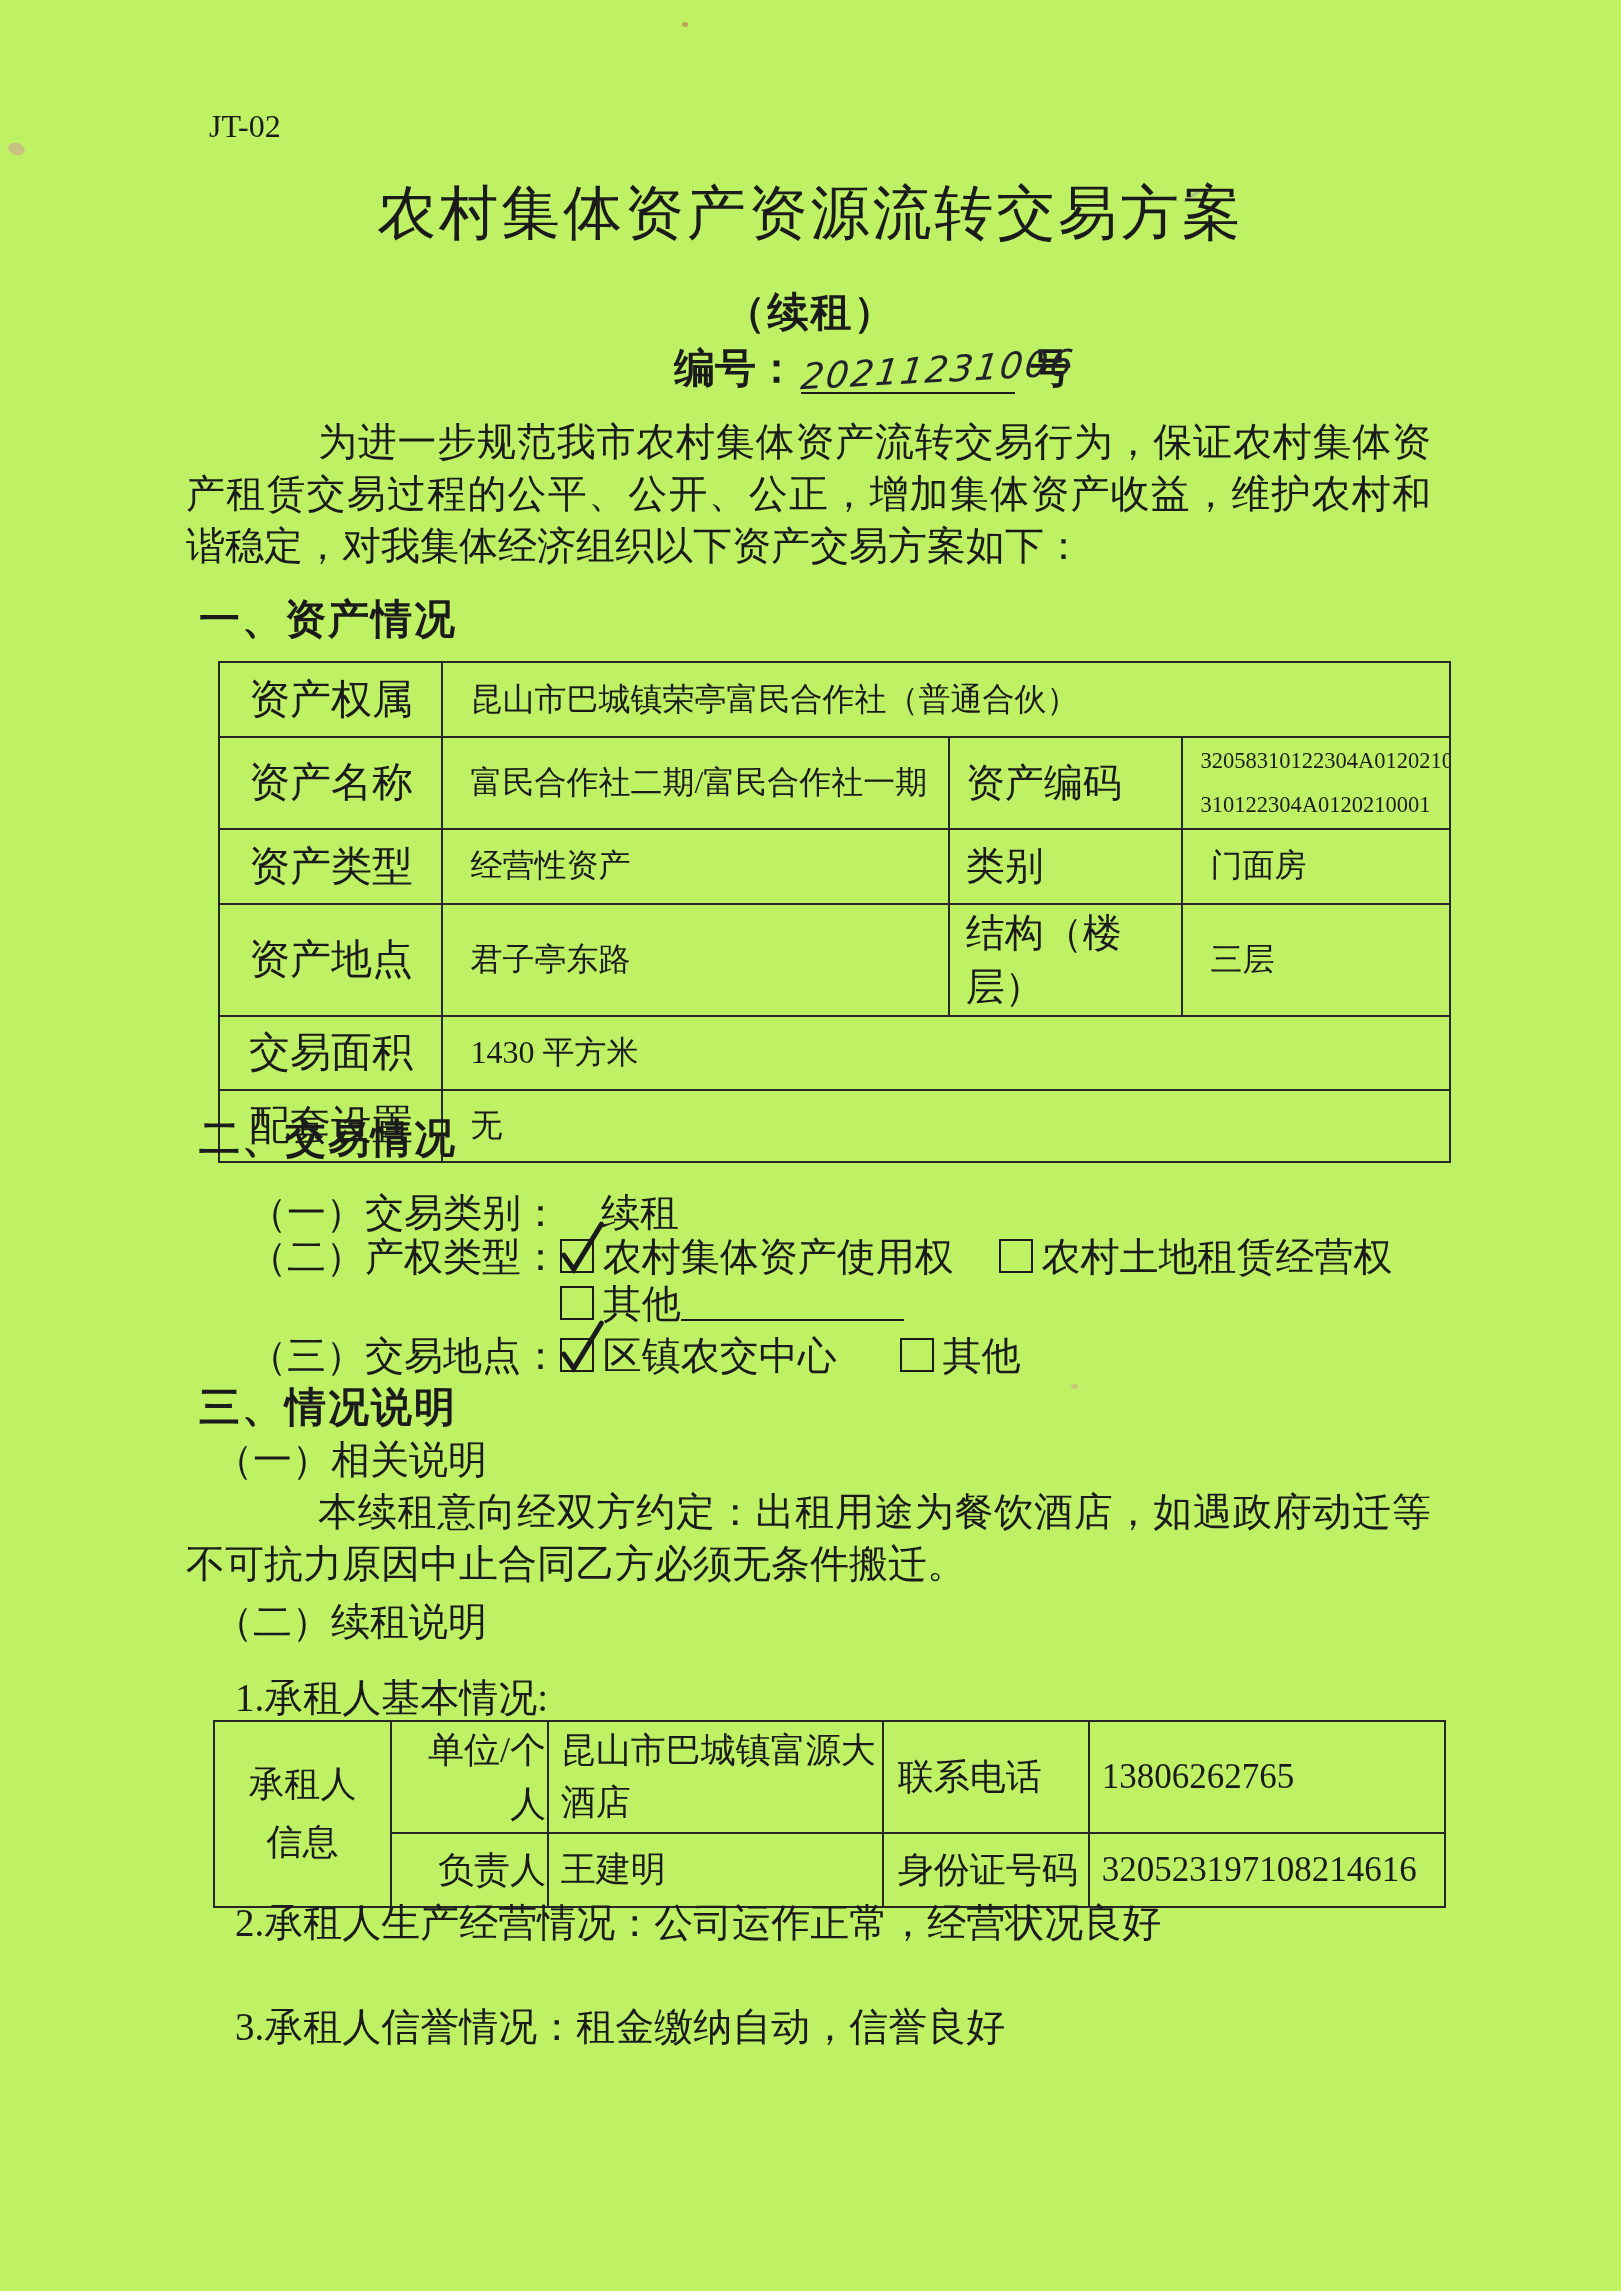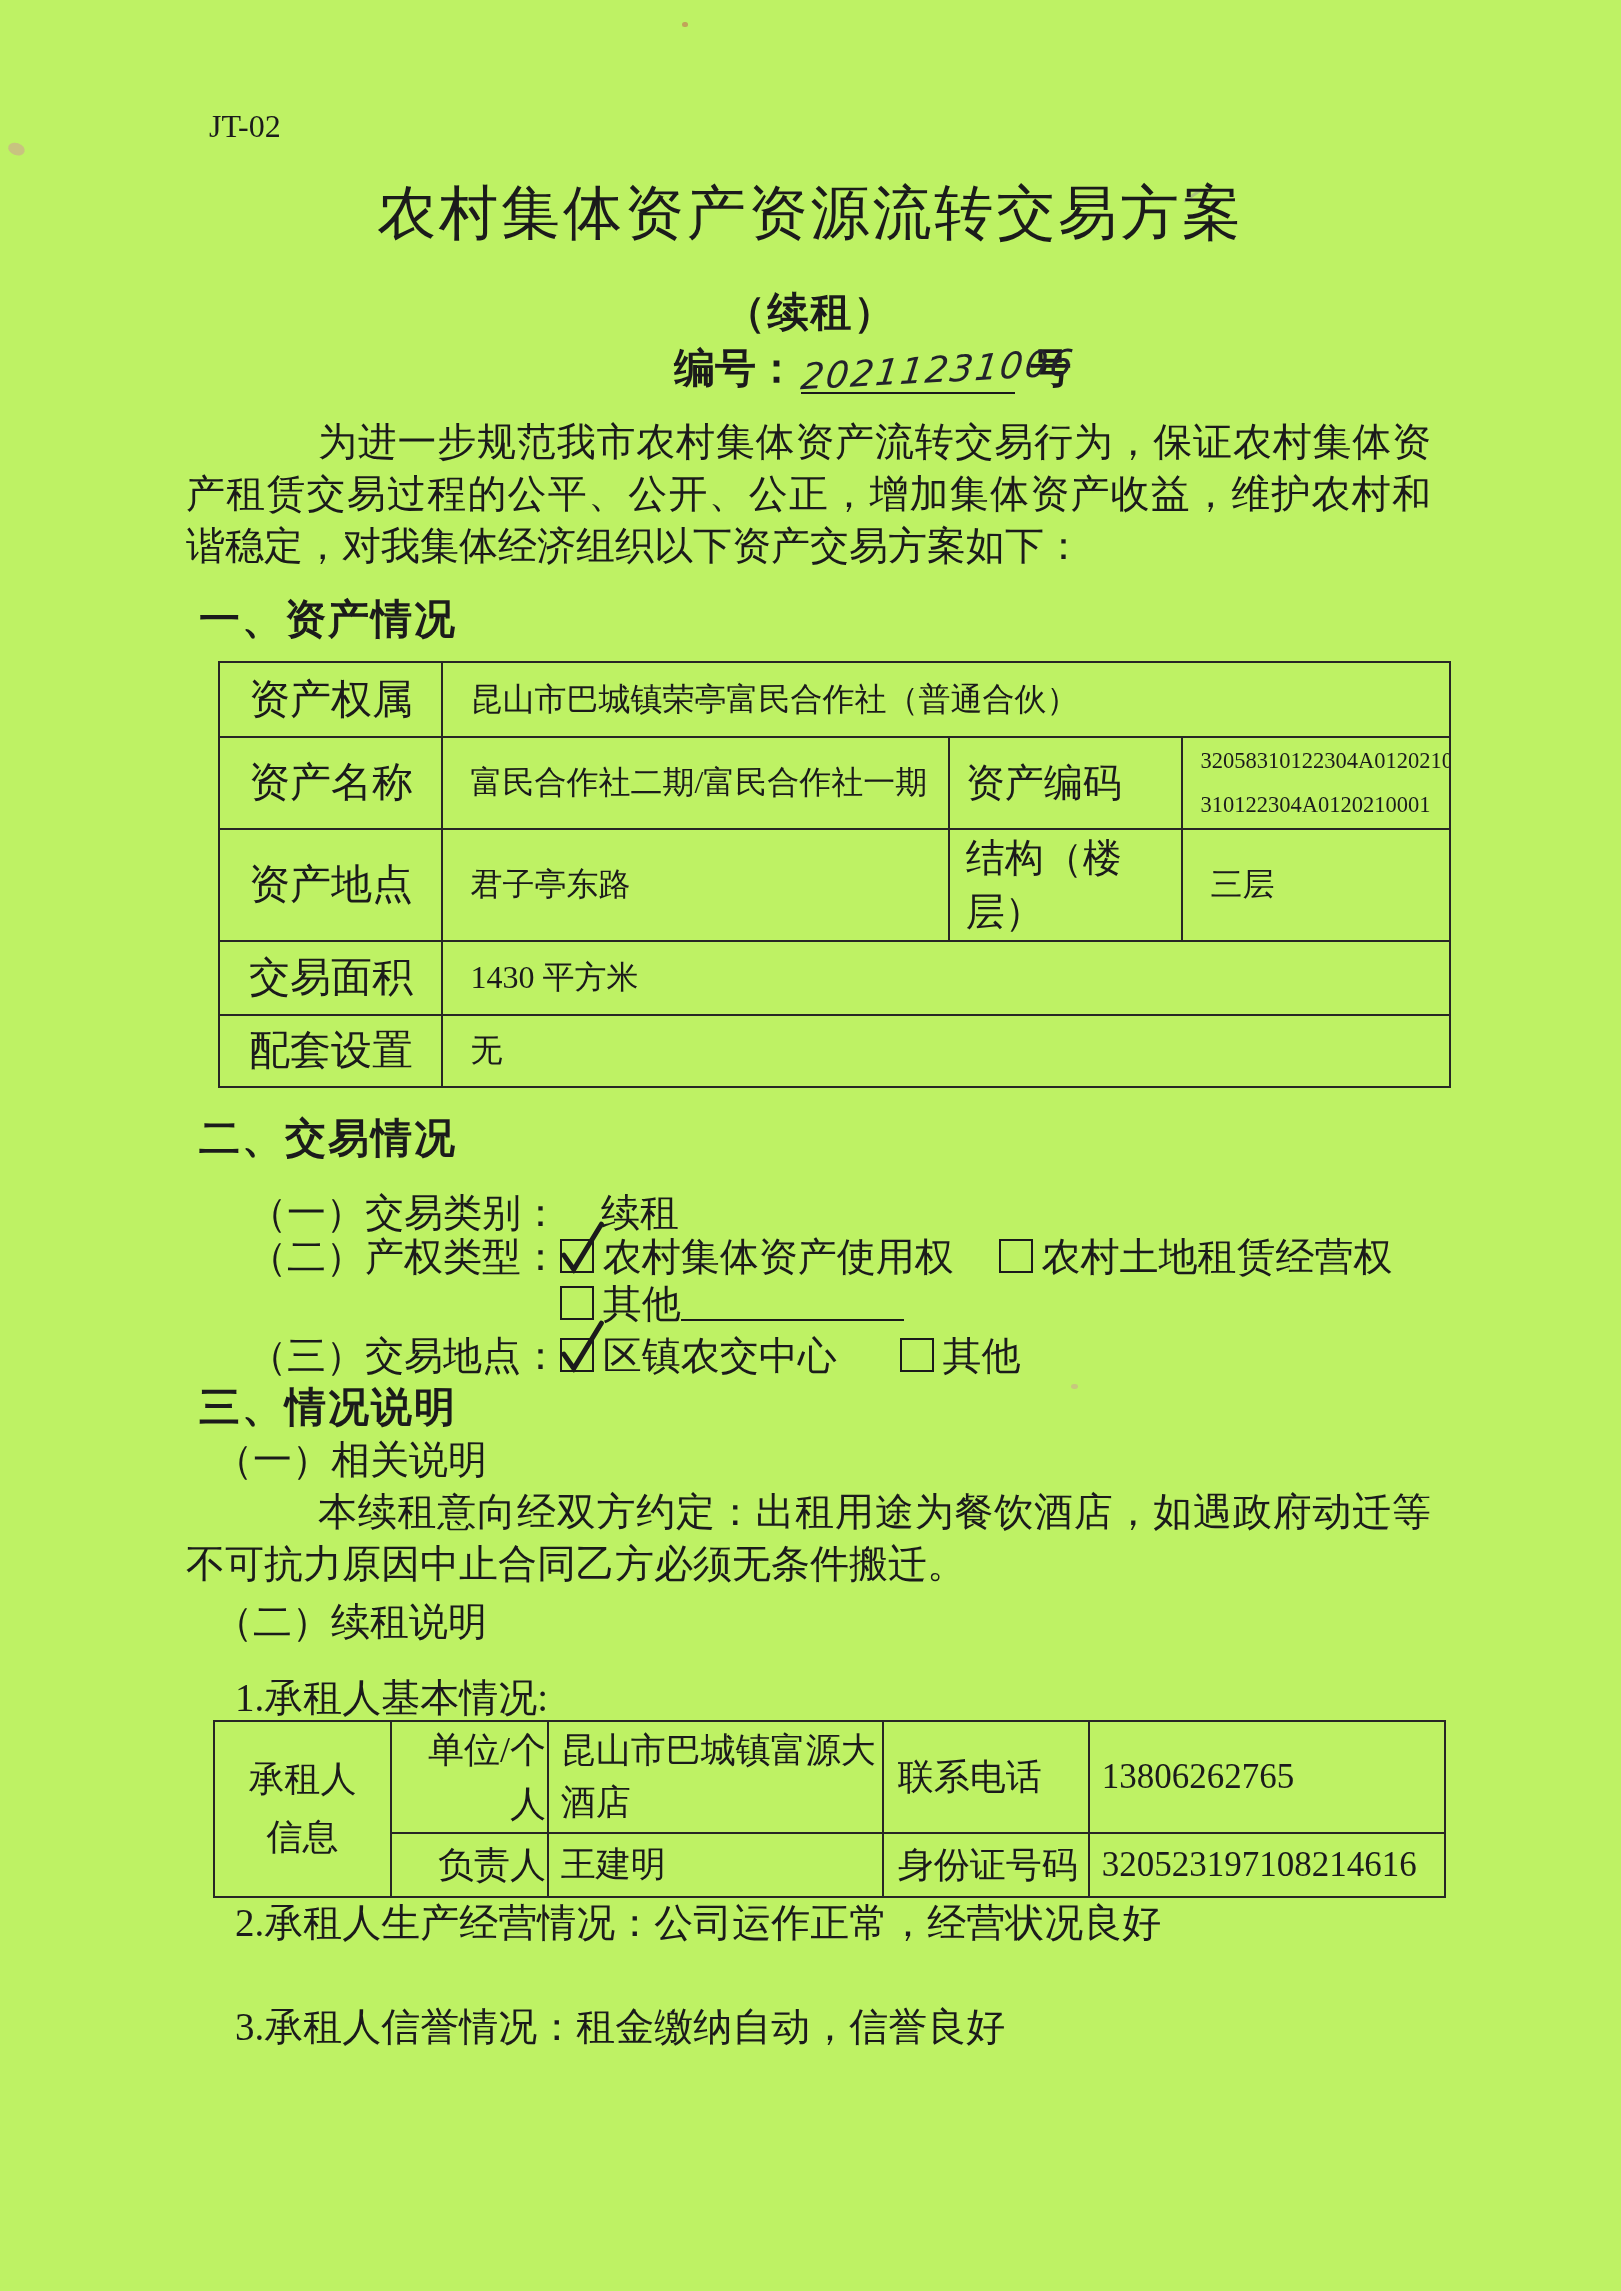--- a/index.html
+++ b/index.html
@@ -126,20 +126,26 @@
       <td class="val" colspan="3">昆山市巴城镇荣亭富民合作社（普通合伙）</td>
     </tr>
     <tr style="height:89px">
       <td class="lbl">资产名称</td>
       <td class="val">富民合作社二期/富民合作社一期</td>
       <td class="lbl2">资产编码</td>
       <td class="code">
         <span>32058310122304A0120210002/32058</span>
         <span>310122304A0120210001</span>
       </td>
+    </tr>
+    <tr style="height:75px">
+      <td class="lbl">资产类型</td>
+      <td class="val">经营性资产</td>
+      <td class="lbl2">类别</td>
+      <td class="val">门面房</td>
     </tr>
     <tr style="height:74px">
       <td class="lbl">资产地点</td>
       <td class="val">君子亭东路</td>
       <td class="lbl2">结构（楼层）</td>
       <td class="val">三层</td>
     </tr>
     <tr style="height:74px">
       <td class="lbl">交易面积</td>
       <td class="val" colspan="3">1430 平方米</td>
@@ -190,21 +196,21 @@
     <tbody>
         <tr style="height:90px">
       <td class="grp" rowspan="2">
         <span>承租人信息</span>
       </td>
       <td class="sub">单位/个人</td>
       <td class="val">昆山市巴城镇富源大酒店</td>
       <td class="lbl2">联系电话</td>
       <td class="val">13806262765</td>
     </tr>
-    <tr style="height:64px">
+    <tr style="height:74px">
       <td class="sub">负责人</td>
       <td class="val">王建明</td>
       <td class="lbl2">身份证号码</td>
       <td class="val">320523197108214616</td>
     </tr>
   </tbody>
     </table>
 
   <div class="abs num-item n2">2.承租人生产经营情况：公司运作正常，经营状况良好</div>
   <div class="abs num-item n3">3.承租人信誉情况：租金缴纳自动，信誉良好</div>

